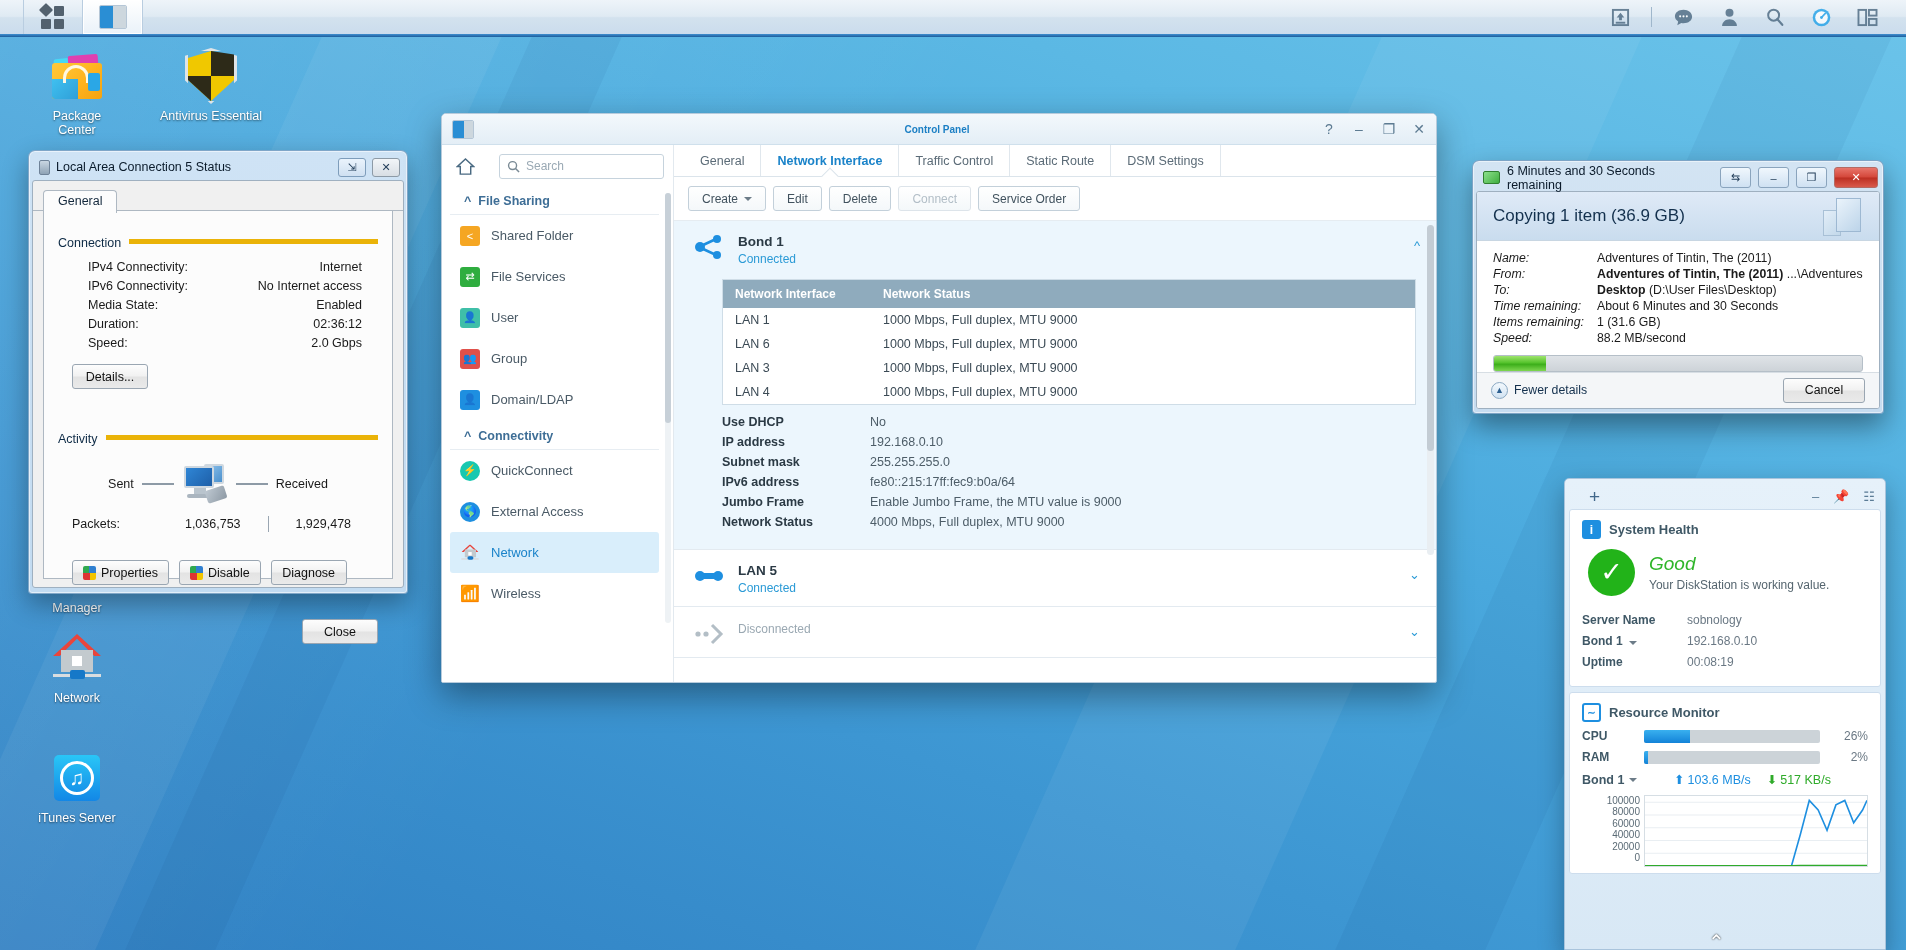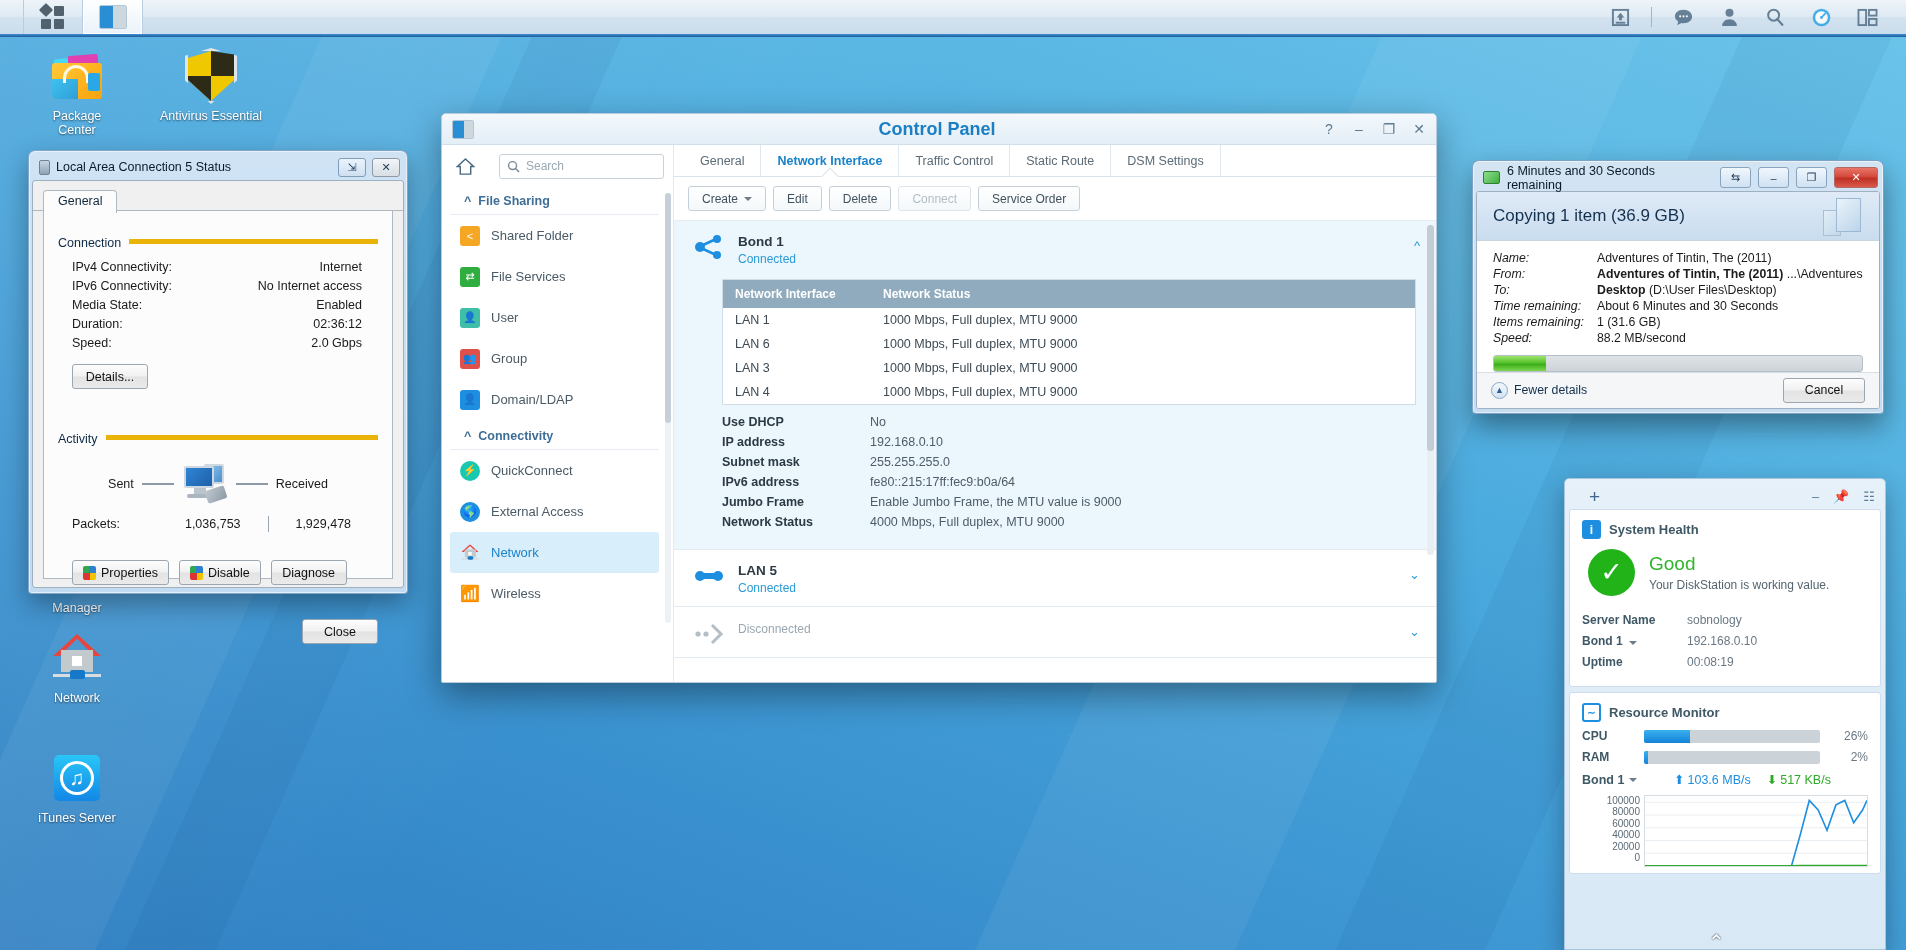--- a/index.html
+++ b/index.html
@@ -105,21 +105,21 @@
     font-size:11px;color:#26415c;}
   #lanwin .tbtn.x{border-color:#8d9aa6;background:linear-gradient(to bottom,#f2f5f8,#d8dee4);}
   #lanwin .client{background:#f0f0f0;border:1px solid #9fb0c0;border-radius:3px;height:408px;position:relative;}
   .tabstrip{padding:8px 10px 0 10px;border-bottom:1px solid #aeb8c2;position:relative;height:30px;}
   .tabstrip .tab{display:inline-block;padding:3px 14px 5px;font-size:12.5px;color:#13283c;
     background:#fcfcfc;border:1px solid #aeb8c2;border-bottom:none;border-radius:4px 4px 0 0;position:relative;top:1px;}
   .tabbody{background:#fcfcfc;margin:0 10px 0 10px;border:1px solid #aeb8c2;border-top:none;height:368px;padding:12px 14px;}
   .fset{border-top:5px solid #eab308;margin-top:16px;position:relative;padding-top:12px;}
   .fset > .legend{position:absolute;top:-8px;left:0;background:#fcfcfc;padding-right:8px;font-size:12.5px;color:#0d2a45;}
   .kv{display:flex;font-size:12.5px;color:#1a1a1a;margin:4px 0 5px 14px;}
-  .kv .k{width:150px;}
+  .kv .k{width:150px;margin-left:16px;}
   .kv .v{flex:1;text-align:right;padding-right:16px;}
   .w7btn{display:inline-flex;align-items:center;gap:5px;justify-content:center;
     min-width:76px;height:25px;padding:0 10px;font-size:12.5px;color:#111;
     border:1px solid #9aa6b2;border-radius:3px;
     background:linear-gradient(to bottom,#fdfdfd 0%,#f1f1f1 48%,#e3e3e3 52%,#eaeaea 100%);}
   .w7shield{width:13px;height:14px;border-radius:2px;background:conic-gradient(#2f7fd0 0 25%,#f2c400 0 50%,#d33 0 75%,#2fa84f 0 100%);}
   .actwrap{display:flex;align-items:center;justify-content:center;gap:8px;margin-top:12px;font-size:12.5px;color:#1a1a1a;}
   .dash{width:32px;height:2px;background:#8d9aa6;}
   .pcicon{position:relative;width:46px;height:40px;}
   .pcicon .m1{position:absolute;left:2px;top:2px;width:30px;height:22px;background:linear-gradient(135deg,#2f86d6,#1e5fa8);border:2px solid #cfd8e0;border-radius:2px;}
@@ -133,21 +133,21 @@
   .pktrow .bar{width:1px;height:16px;background:#9aa6b2;}
   .pktrow .r{flex:1;text-align:center;}
 
   
   #cpanel{position:absolute;left:441px;top:113px;width:996px;height:570px;
     background:#fff;border-radius:5px 5px 2px 2px;
     box-shadow:0 12px 34px rgba(0,0,0,.38);
     border:1px solid #b7cbdc; overflow:hidden;}
   #cpanel .cp-tbar{height:31px;background:linear-gradient(to bottom,#f3f8fc,#e4eef6);
     border-bottom:1px solid #cfe0ec; display:flex;align-items:center;padding:0 10px;position:relative;}
-  #cpanel .cp-title{position:absolute;left:0;right:4px;text-align:center;font-size:18px;font-weight:bold;color:#1b7fc4;}
+  #cpanel .cp-title{position:absolute;left:0;right:4px;text-align:center;font-size:10px;font-weight:bold;color:#1b7fc4;}
   #cpanel .cp-wbtns{margin-left:auto;display:flex;gap:16px;align-items:center;z-index:2;color:#5d7competitor;}
   .cpw{font-size:14px;color:#5d7b92;width:14px;text-align:center;line-height:1;}
   #cpanel .cp-body{display:flex;height:539px;}
   .cp-side{width:232px;border-right:1px solid #e2e9ef;display:flex;flex-direction:column;background:#fff;}
   .cp-searchrow{height:42px;display:flex;align-items:center;gap:19px;padding:0 9px;}
   .home-btn{width:29px;height:26px;display:flex;align-items:center;justify-content:center;color:#4a6a82;}
   .cp-search{flex:1;height:25px;border:1px solid #c6d3dd;border-radius:3px;display:flex;align-items:center;padding:0 7px;gap:6px;}
   .cp-search .ph{font-size:12px;color:#9aa9b4;}
   .cp-nav{flex:1;overflow:hidden;position:relative;padding-right:6px;}
   .navgroup{display:flex;align-items:center;gap:7px;padding:7px 0 6px 14px;font-size:12.5px;font-weight:bold;color:#3e6e96;
@@ -237,21 +237,21 @@
   .wg-top{height:26px;display:flex;align-items:center;padding:0 6px;color:#4e6e88;}
   .wg-top .plus{font-size:19px;line-height:1;color:#41678a;}
   .wg-top .sp{flex:1;}
   .wg-top span{margin-left:14px;font-size:13px;color:#5b7c96;}
   .wcard{background:#fff;border:1px solid #cddded;border-radius:3px;margin-bottom:5px;padding:10px 12px;}
   .wtitle{display:flex;align-items:center;gap:8px;font-size:13px;font-weight:bold;color:#3f5866;margin-bottom:6px;}
   .wicon{width:19px;height:19px;border-radius:3px;display:flex;align-items:center;justify-content:center;font-size:12px;color:#fff;font-weight:bold;}
   .health{display:flex;align-items:center;gap:14px;padding:4px 0 10px 6px;}
   .hcirc{width:47px;height:47px;border-radius:50%;background:#22b319;display:flex;align-items:center;justify-content:center;
     color:#fff;font-size:27px;line-height:1;}
-  .hgood{font-size:19px;color:#2fb52a;line-height:20px;}
+  .hgood{font-size:19px;color:#2fb52a;line-height:20px;font-style:italic;}
   .hsub{font-size:12px;color:#55656f;margin-top:4px;}
   .wrow{display:flex;font-size:12px;margin:7px 0;align-items:center;}
   .wrow .wk{width:105px;font-weight:bold;color:#3f5866;}
   .wrow .wv{flex:1;color:#6a7884;}
   .meter{flex:1;height:13px;background:#ccd3d8;border-radius:2px;overflow:hidden;margin-right:10px;}
   .meter i{display:block;height:100%;background:linear-gradient(to bottom,#39b0ef,#1383d8);}
   .pct{width:38px;text-align:right;font-size:12px;color:#6a7884;}
   .netrow{display:flex;align-items:center;font-size:12.5px;gap:16px;margin-top:8px;}
   .netrow .wk{width:76px;font-weight:bold;color:#3f5866;display:flex;align-items:center;gap:5px;}
   .up{color:#1e8fe0;display:flex;align-items:center;gap:3px;}

